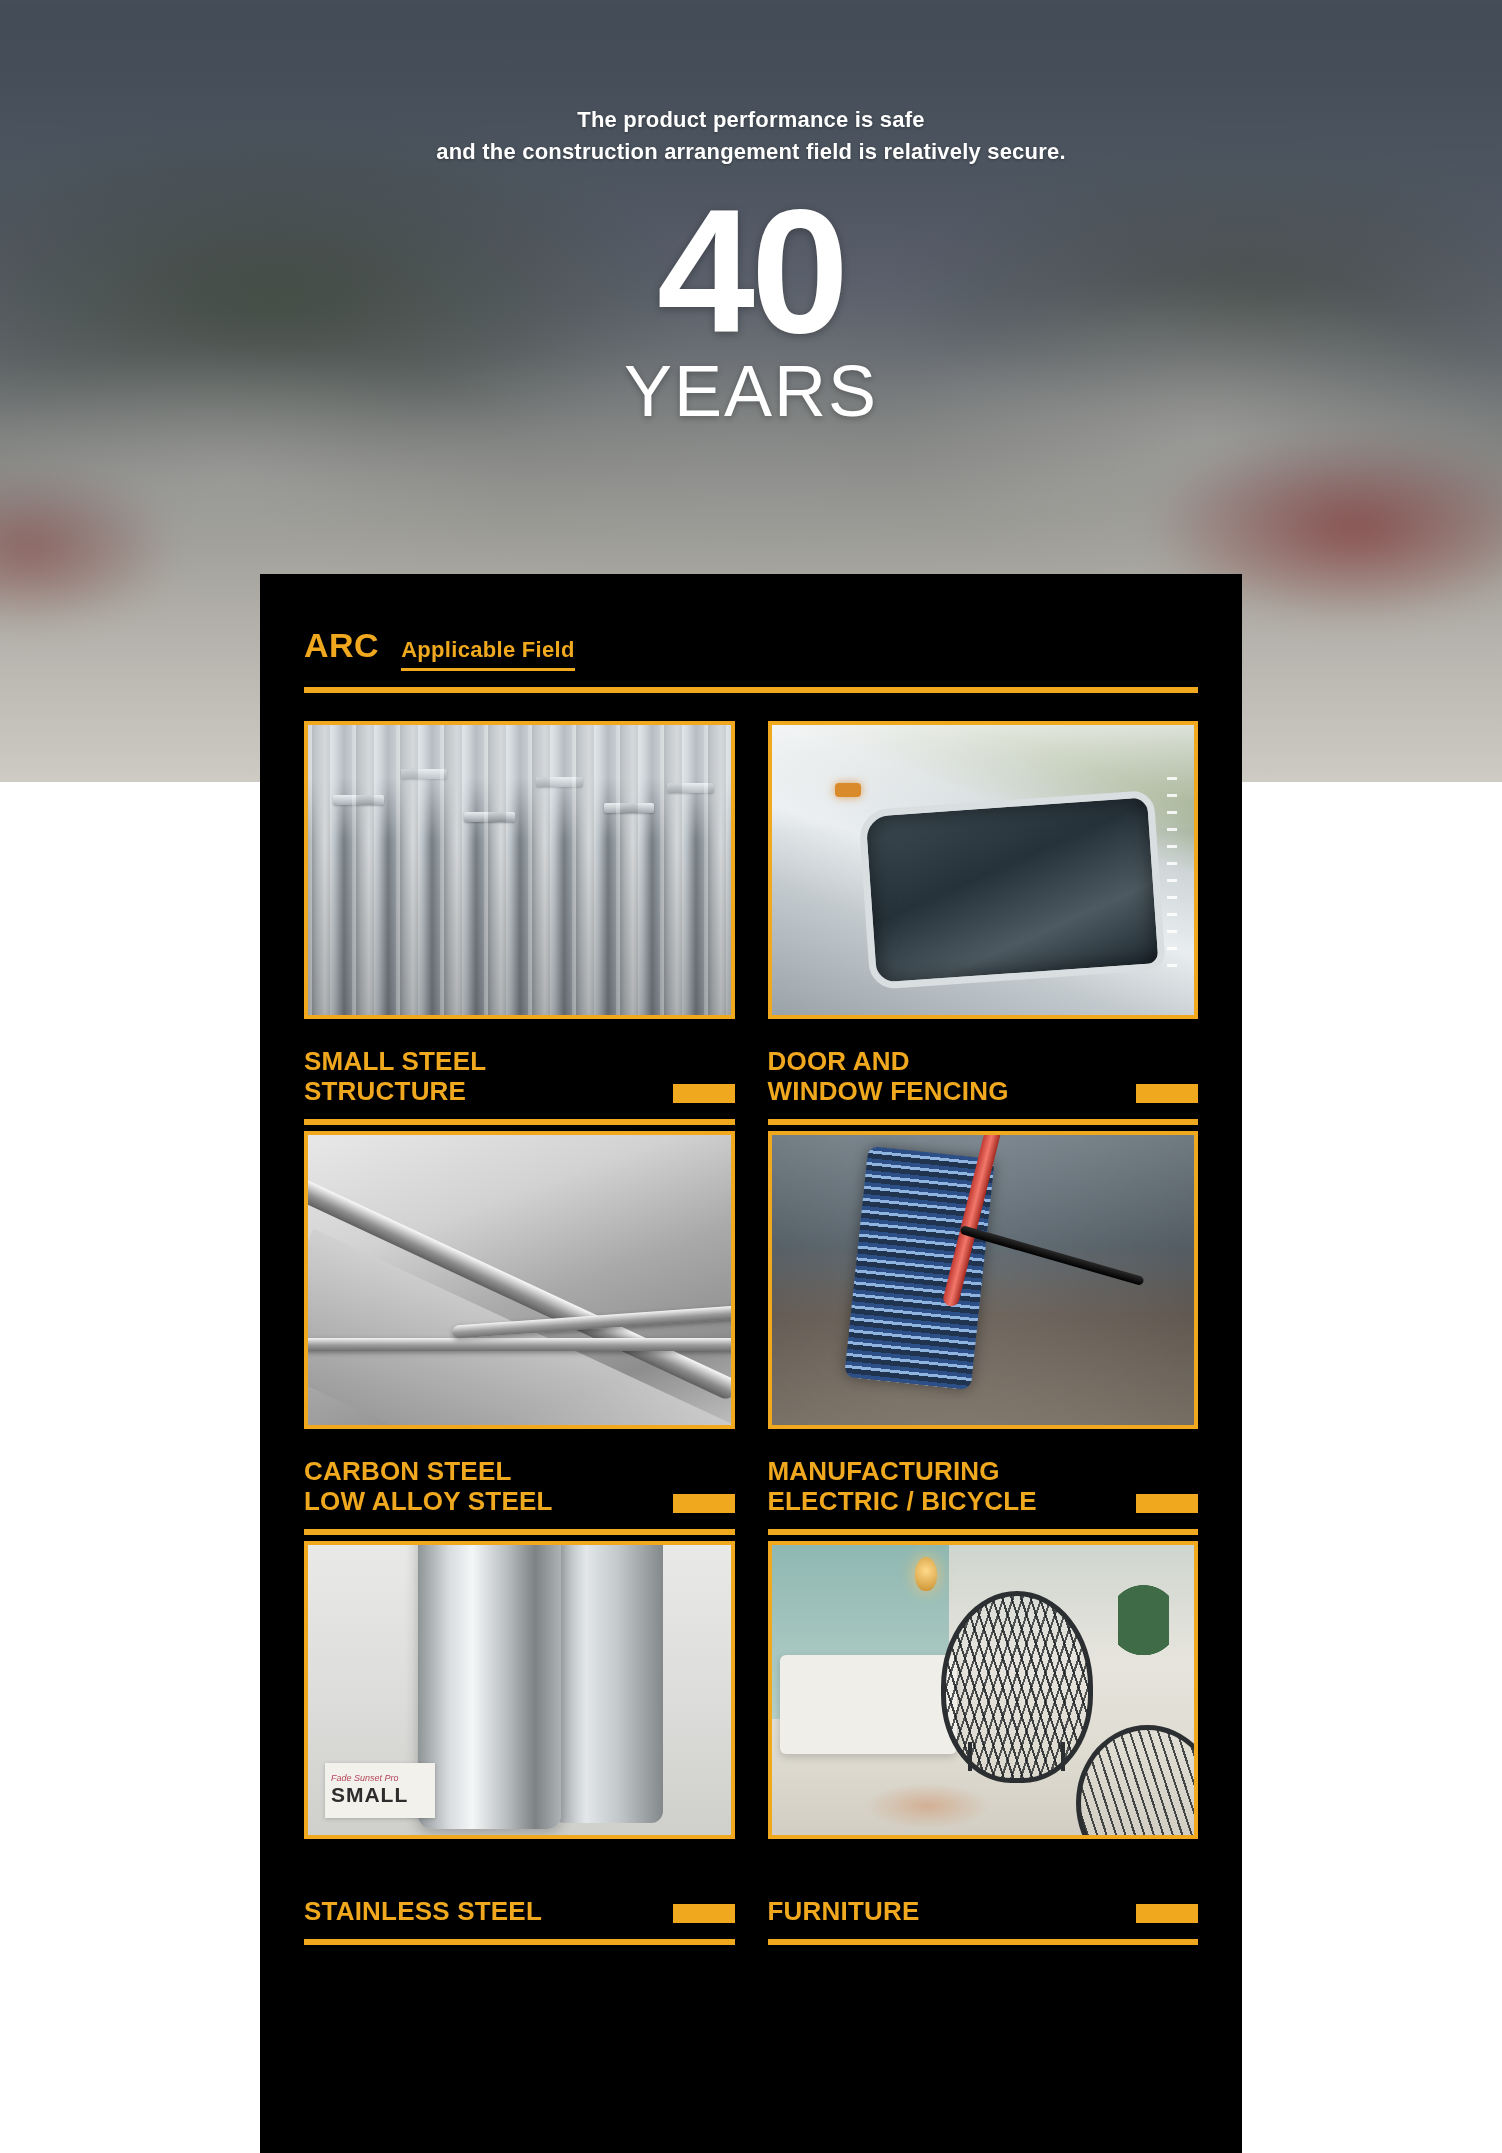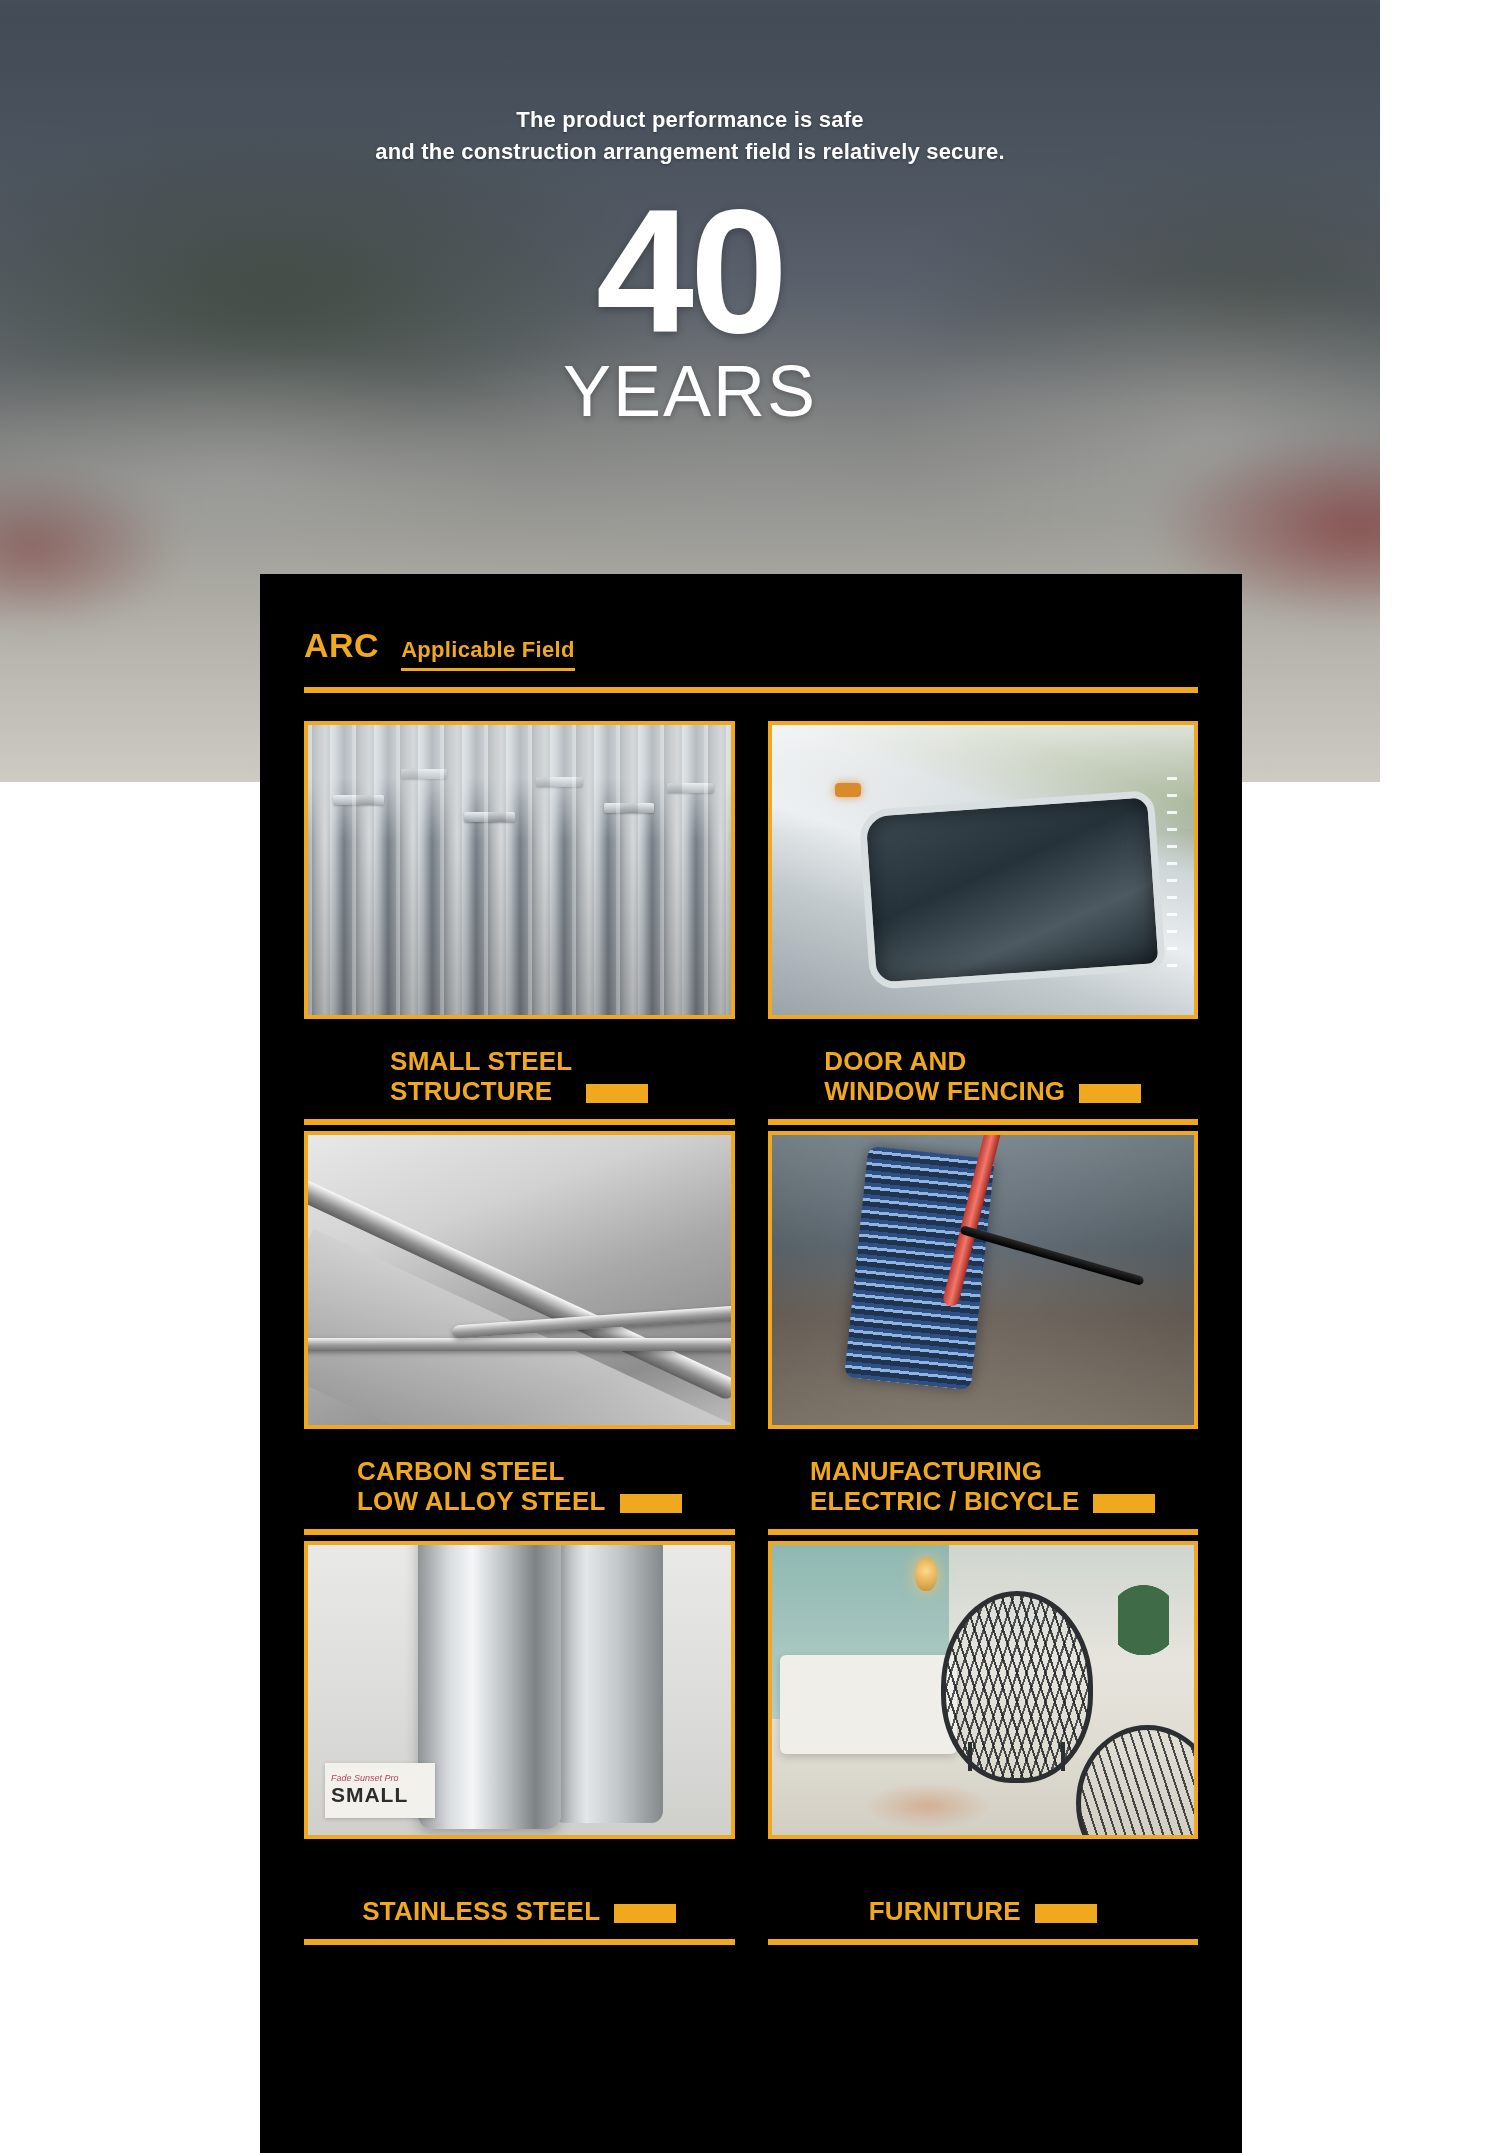--- a/index.html
+++ b/index.html
@@ -16,21 +16,21 @@
     width: 1502px;
     height: 2153px;
     background: #ffffff;
     overflow: hidden;
   }
 
   
   .hero {
     position: absolute;
     left: 0; top: 0;
-    width: 1380px;
+    width: 1502px;
     height: 782px;
     overflow: hidden;
   }
   .hero-photo {
     position: absolute;
     inset: 0;
     background:
       radial-gradient(ellipse 280px 130px at 1320px 520px, rgba(150,40,40,0.75), rgba(150,40,40,0) 70%),
       radial-gradient(ellipse 200px 110px at 70px 540px, rgba(140,45,45,0.6), rgba(140,45,45,0) 70%),
       radial-gradient(ellipse 420px 200px at 1180px 430px, rgba(215,212,205,0.85), rgba(215,212,205,0) 72%),
@@ -167,21 +167,21 @@
     height: 298px;
     border: 4px solid #f0a81e;
     overflow: hidden;
     position: relative;
   }
   .thumb .scene { position: absolute; inset: 0; }
 
   .cap-row {
     display: flex;
     align-items: flex-end;
-    justify-content: center;
+    justify-content: space-between;
     gap: 14px;
     margin-top: 14px;
     min-height: 74px;
   }
   .cap-text {
     color: #f0a81e;
     font-size: 26px;
     font-weight: bold;
     line-height: 1.18;
     letter-spacing: 0.2px;

